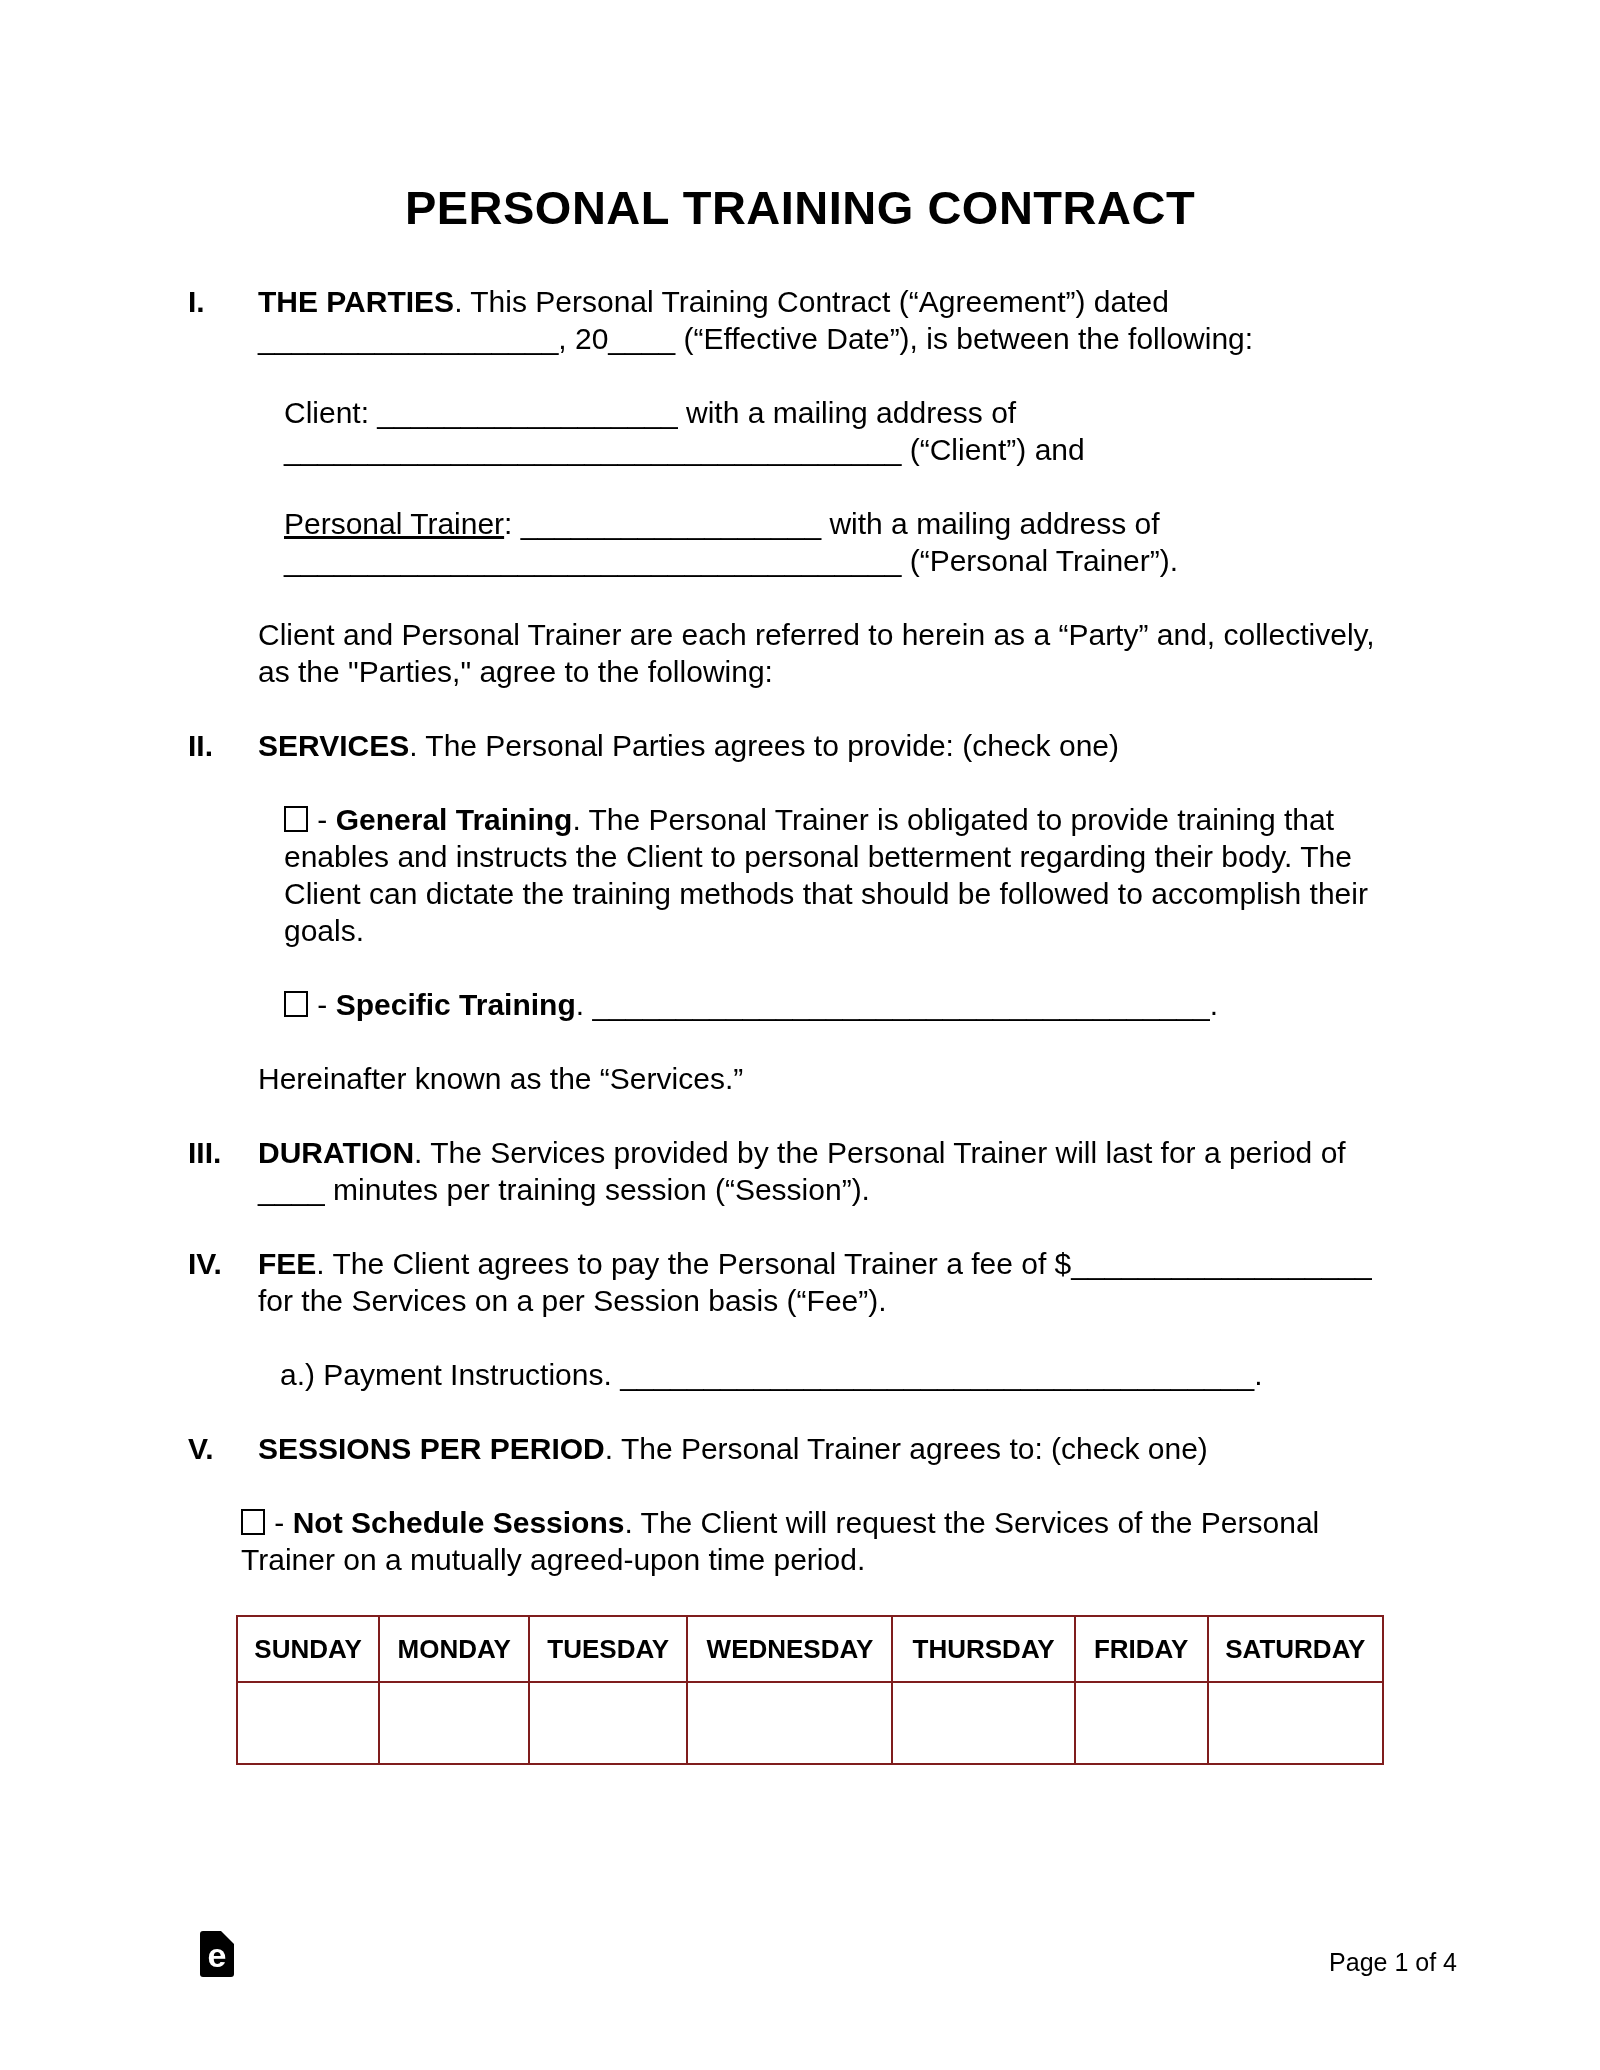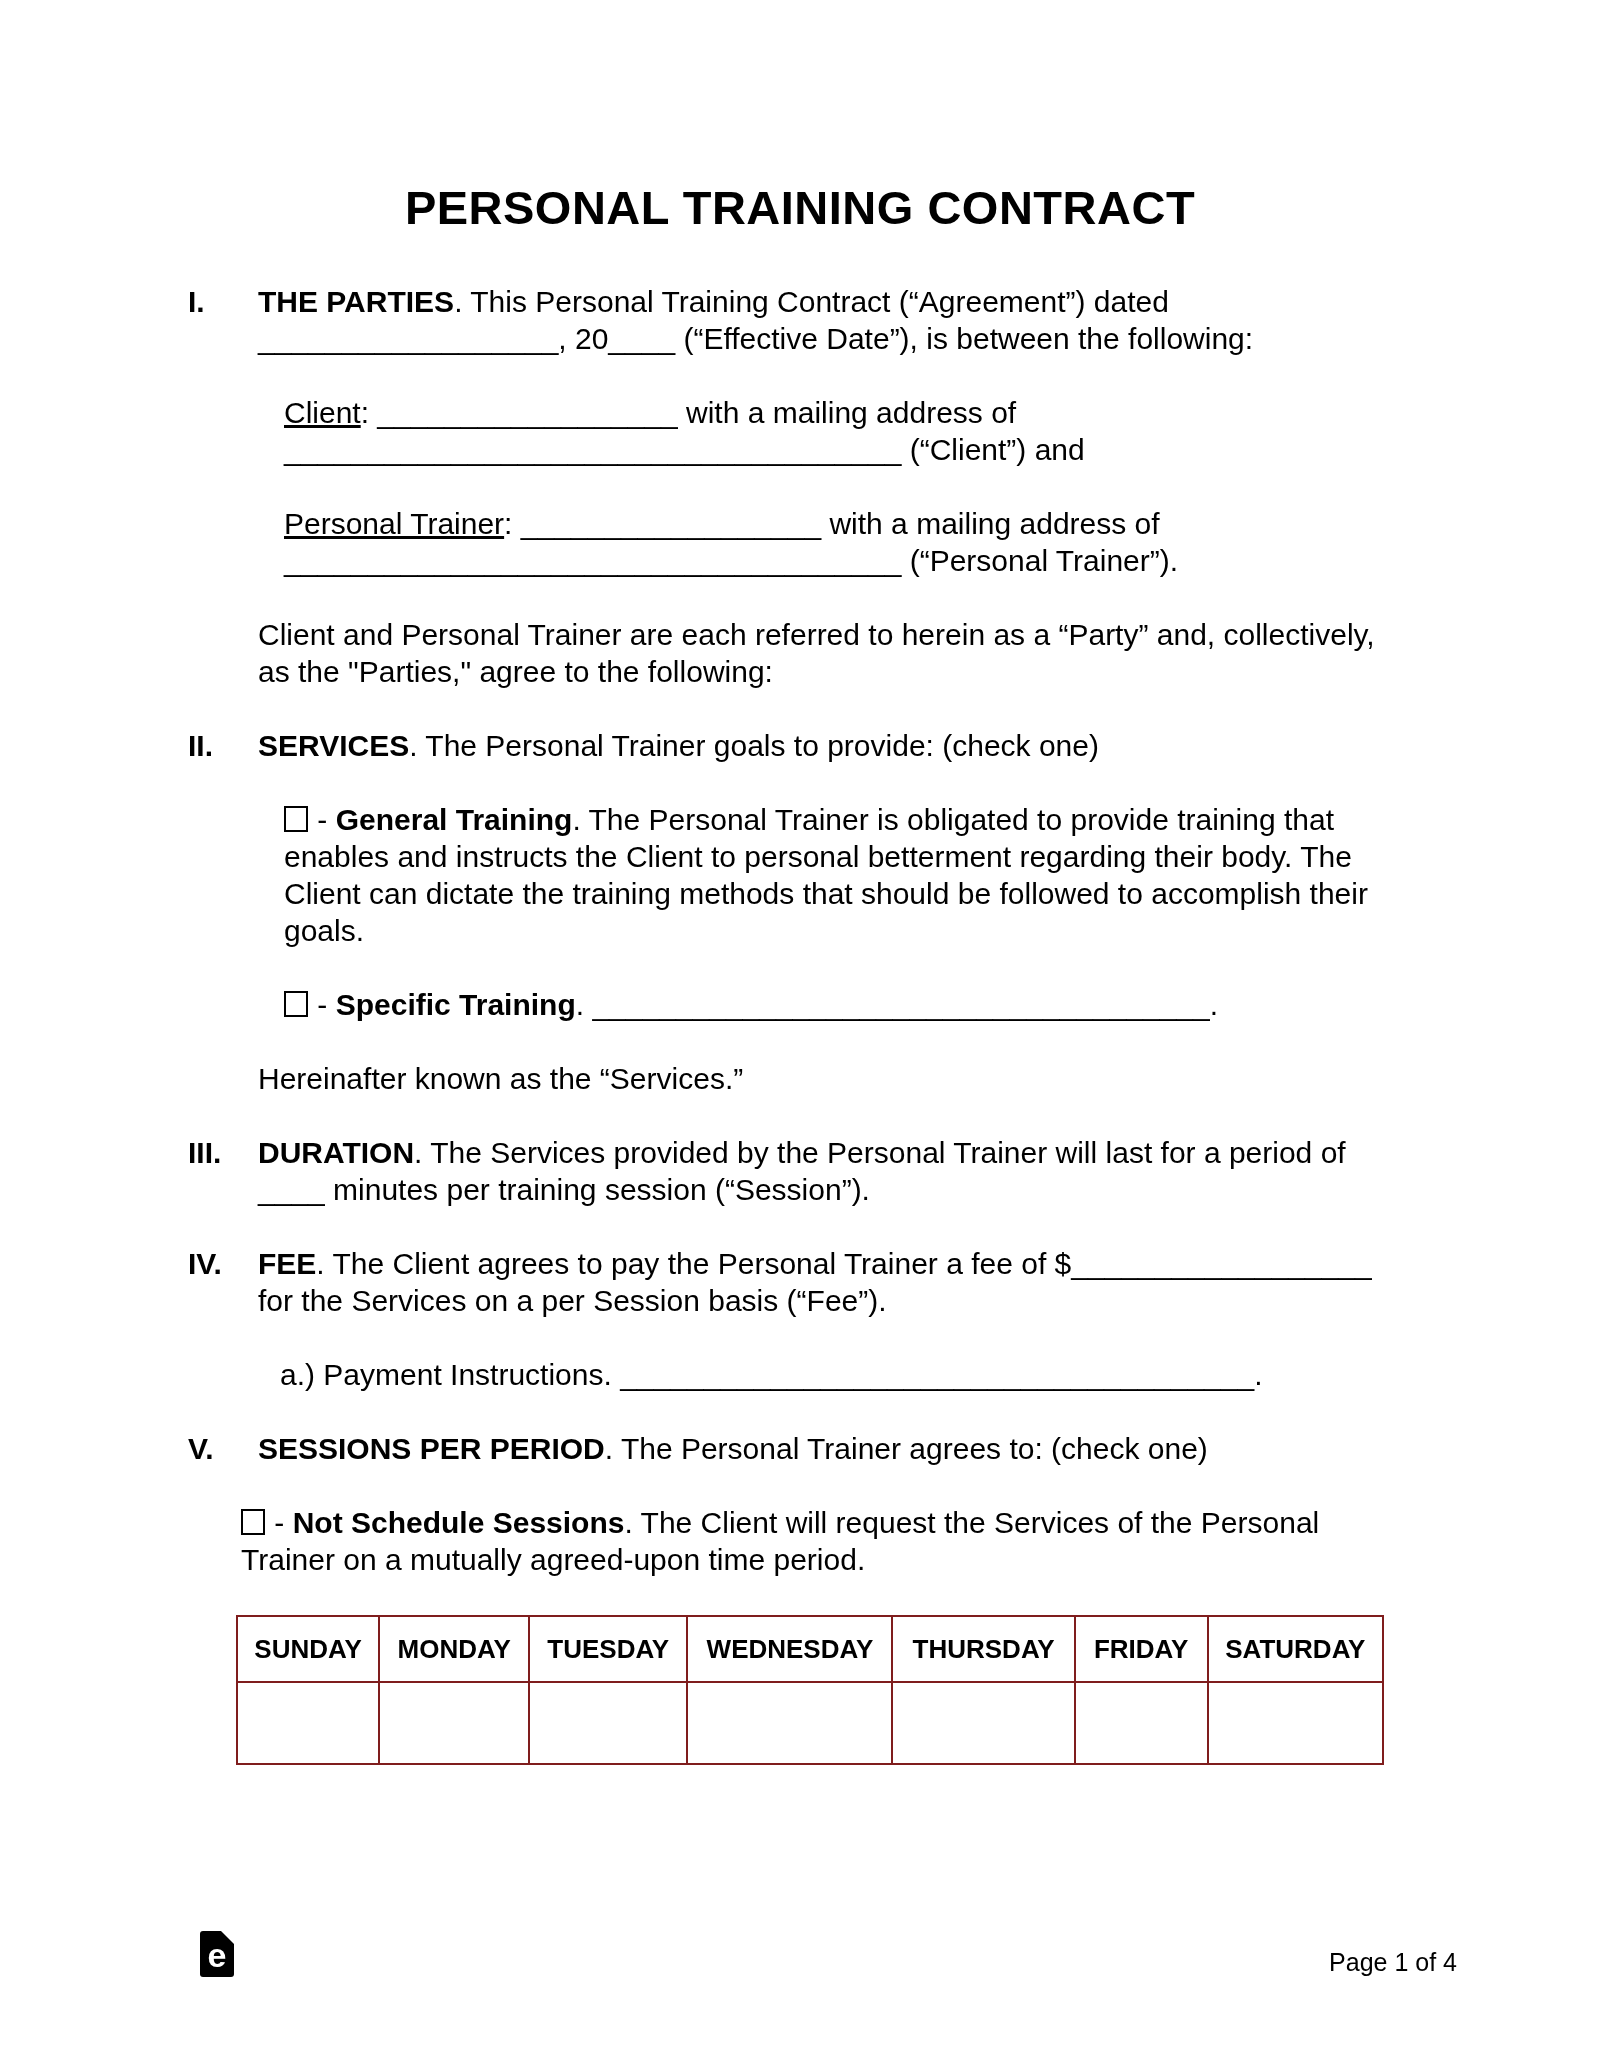--- a/index.html
+++ b/index.html
@@ -63,29 +63,29 @@
 
 <div class="page">
 
   <h1 class="title">PERSONAL TRAINING CONTRACT</h1>
 
   <div class="sec">
     <div class="num">I.</div>
     <div class="txt"><span style="font-weight: 700;">THE PARTIES</span><span>. This Personal Training Contract (“Agreement”) dated __________________, 20____ (“Effective Date”), is between the following:</span></div>
   </div>
 
-  <p class="para ind-sub"><span style="text-decoration: underline;">Client</span><span>: __________________ with a mailing address of _____________________________________ (“Client”) and</span></p>
+  <p class="para ind-sub"><span style="">Client</span><span>: __________________ with a mailing address of _____________________________________ (“Client”) and</span></p>
 
   <p class="para ind-sub"><span style="text-decoration: underline;">Personal Trainer</span><span>: __________________ with a mailing address of _____________________________________ (“Personal Trainer”).</span></p>
 
   <p class="para ind-text"><span>Client and Personal Trainer are each referred to herein as a “Party” and, collectively, as the "Parties," agree to the following:</span></p>
 
   <div class="sec">
     <div class="num">II.</div>
-    <div class="txt"><span style="font-weight: 700;">SERVICES</span><span>. The Personal Trainer goals to provide: (check one)</span></div>
+    <div class="txt"><span style="font-weight: 700;">SERVICES</span><span>. The Personal Parties agrees to provide: (check one)</span></div>
   </div>
 
   <p class="para ind-sub"><span class="cb"></span><span> - </span><span style="font-weight: 700;">General Training</span><span>. The Personal Trainer is obligated to provide training that enables and instructs the Client to personal betterment regarding their body. The Client can dictate the training methods that should be followed to accomplish their goals.</span></p>
 
   <p class="para ind-sub"><span class="cb"></span><span> - </span><span style="font-weight: 700; text-align: center;">Specific Training</span><span>. _____________________________________.</span></p>
 
   <p class="para ind-text"><span>Hereinafter known as the “Services.”</span></p>
 
   <div class="sec">
     <div class="num">III.</div>

